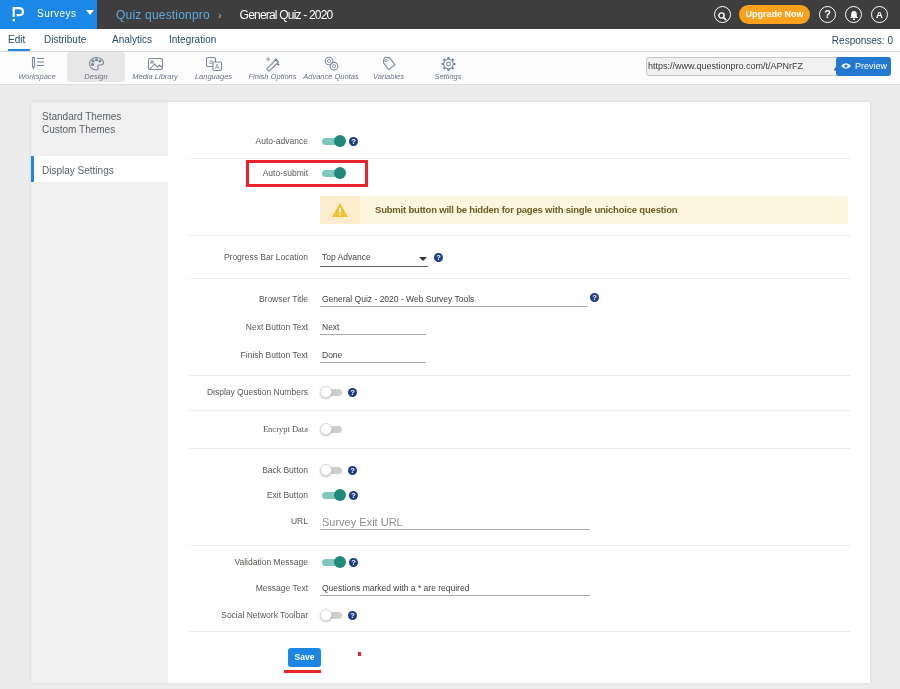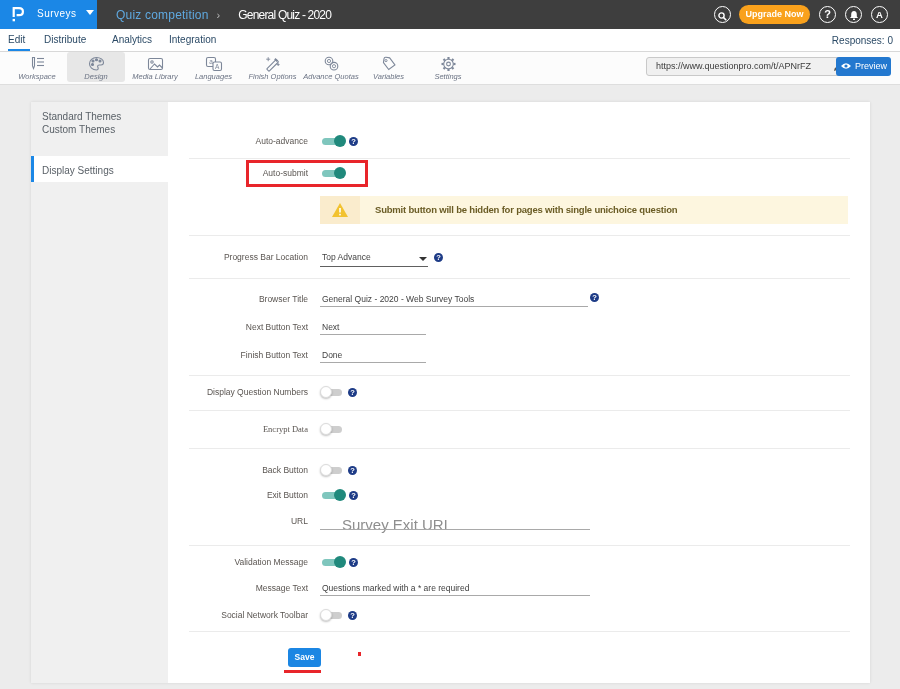--- a/index.html
+++ b/index.html
@@ -25,21 +25,21 @@
 #nav2 .item { position:absolute; top:5px; font-size:10px; color:#2b4a66; }
 #editline { position:absolute; left:8px; top:20px; width:22px; height:2px; background:#1b87e6; }
 #responses { position:absolute; right:7px; top:6px; font-size:10px; color:#2b4a66; }
 
 
 #toolbar { position:absolute; left:0; top:52px; width:900px; height:33px; background:#fcfcfc; border-bottom:1px solid #dedede; }
 .titem { position:absolute; top:2px; width:60px; height:29px; text-align:center; }
 .titem svg { display:block; margin:2px auto 0; }
 .titem .lbl { font-size:7.5px; color:#6a7283; margin-top:0px; white-space:nowrap;font-style:italic; }
 #designbg { position:absolute; left:67px; top:0px; height:30px; width:58px; background:#e7e7e7; border-radius:3px; }
-#urlbox { position:absolute; left:646px; top:5px; width:205px; height:19px; background:#f0f0f0; border:1px solid #c9c9c9; border-radius:3px; font-size:9px; color:#3c3c3c; line-height:17px; padding-left:9px; }
+#urlbox { position:absolute; left:646px; top:5px; width:205px; height:19px; background:#f0f0f0; border:1px solid #c9c9c9; border-radius:3px; font-size:9px; color:#3c3c3c; line-height:17px; padding-left:1px; }
 #pencil { position:absolute; right:6px; top:0px; }
 #preview { position:absolute; left:836px; top:5px; width:55px; height:19px; background:#2378cf; border-radius:3px; color:#fff; font-size:9px; text-align:center; line-height:19px; }
 
 
 #panel { position:absolute; left:31px; top:102px; width:839px; height:581px; background:#fff; box-shadow:0 0 3px rgba(0,0,0,0.10); }
 #side { position:absolute; left:31px; top:102px; width:137px; height:581px; background:#f0f0f0; }
 .sitem { position:absolute; left:42px; font-size:10px; color:#585f66; }
 #selitem { position:absolute; left:31px; top:156px; width:137px; height:26px; background:#fff; }
 #selbar { position:absolute; left:31px; top:156px; width:3px; height:26px; background:#1b87e6; }
 
@@ -69,21 +69,21 @@
 <div id="topbar">
   <div id="bluezone"></div>
   <div id="logo">
     <svg width="12" height="16" viewBox="0 0 12 16">
       <path d="M1.2 2.2 L7 2.2 Q10.9 2.2 10.9 5.7 Q10.9 9.2 7 9.2 L4.6 9.2" fill="none" stroke="#fff" stroke-width="2.2"></path>
       <rect x="0.6" y="1.1" width="2.2" height="9.9" fill="#fff"></rect>
       <rect x="0.6" y="12.9" width="2.4" height="2.4" fill="#fff"></rect>
     </svg>
   </div>
   <div id="surveys">Surveys<span class="car"></span></div>
-  <div id="crumb"><span class="c1">Quiz competition</span><span class="sep">›</span><span class="c2">General Quiz - 2020</span></div>
+  <div id="crumb"><span class="c1">Quiz questionpro</span><span class="sep">›</span><span class="c2">General Quiz - 2020</span></div>
   <div class="tb-circle" style="left:714px;">
     <svg width="9" height="9" style="margin-top:3px;">
         <circle cx="3.5" cy="3.5" r="2.6" fill="none" stroke="#fff" stroke-width="1.4"></circle>
         <line x1="5.6" y1="5.6" x2="8.3" y2="8.3" stroke="#fff" stroke-width="1.5"></line>
       </svg>
   </div>
   <div id="upgrade">Upgrade Now</div>
   <div class="tb-circle" style="left:819px; font-size:11px; font-weight:bold; line-height:15px;">?</div>
   <div class="tb-circle" style="left:845px;">
     <svg width="10" height="11" style="margin-top:2px;">
@@ -263,21 +263,21 @@
 <div class="toggle-off-track" style="top:466.5px;"></div>
 <div class="toggle-off-knob" style="top:464px;"></div>
 <div class="help" style="left:348px; top:465.5px;">?</div>
 
 <div class="flabel" style="left:108px; top:490px;">Exit Button</div>
 <div class="toggle-on-track" style="top:491.5px;"></div>
 <div class="toggle-on-knob" style="top:489px;"></div>
 <div class="help" style="left:349px; top:490.5px;">?</div>
 
 <div class="flabel" style="left:108px; top:516px;">URL</div>
-<div class="ival" style="top:516px; color:#8e8e8e; font-size:15px;margin-left:20px;">Survey Exit URL</div>
+<div class="ival" style="top:516px; color:#8e8e8e; font-size:11px;">Survey Exit URL</div>
 <div class="iline" style="top:529px; width:270px;"></div>
 <div class="fsep" style="top:545px;"></div>
 
 <div class="flabel" style="left:108px; top:557px;">Validation Message</div>
 <div class="toggle-on-track" style="top:558.5px;"></div>
 <div class="toggle-on-knob" style="top:556px;"></div>
 <div class="help" style="left:349px; top:557.5px;">?</div>
 
 <div class="flabel" style="left:108px; top:583px;">Message Text</div>
 <div class="ival" style="top:583px;">Questions marked with a * are required</div>

